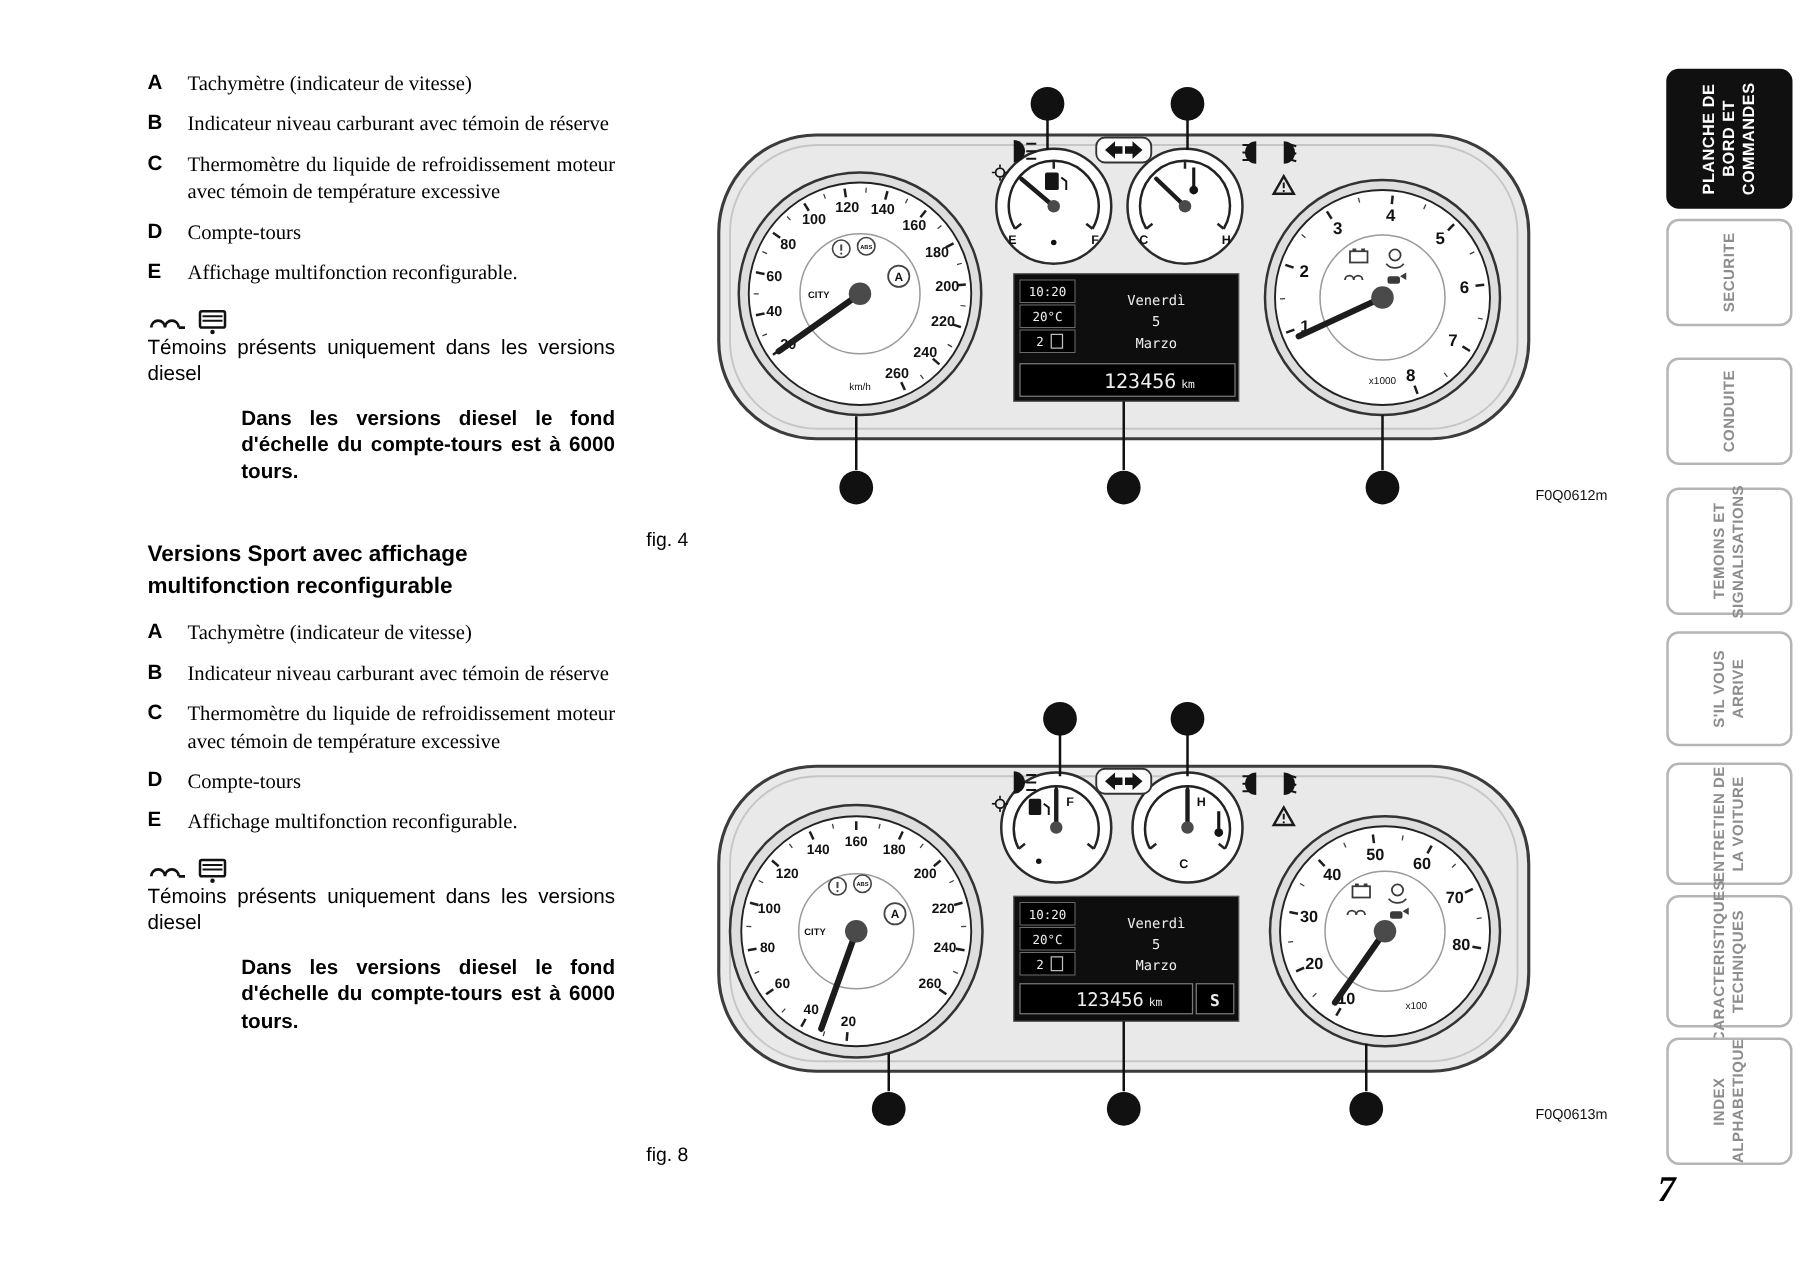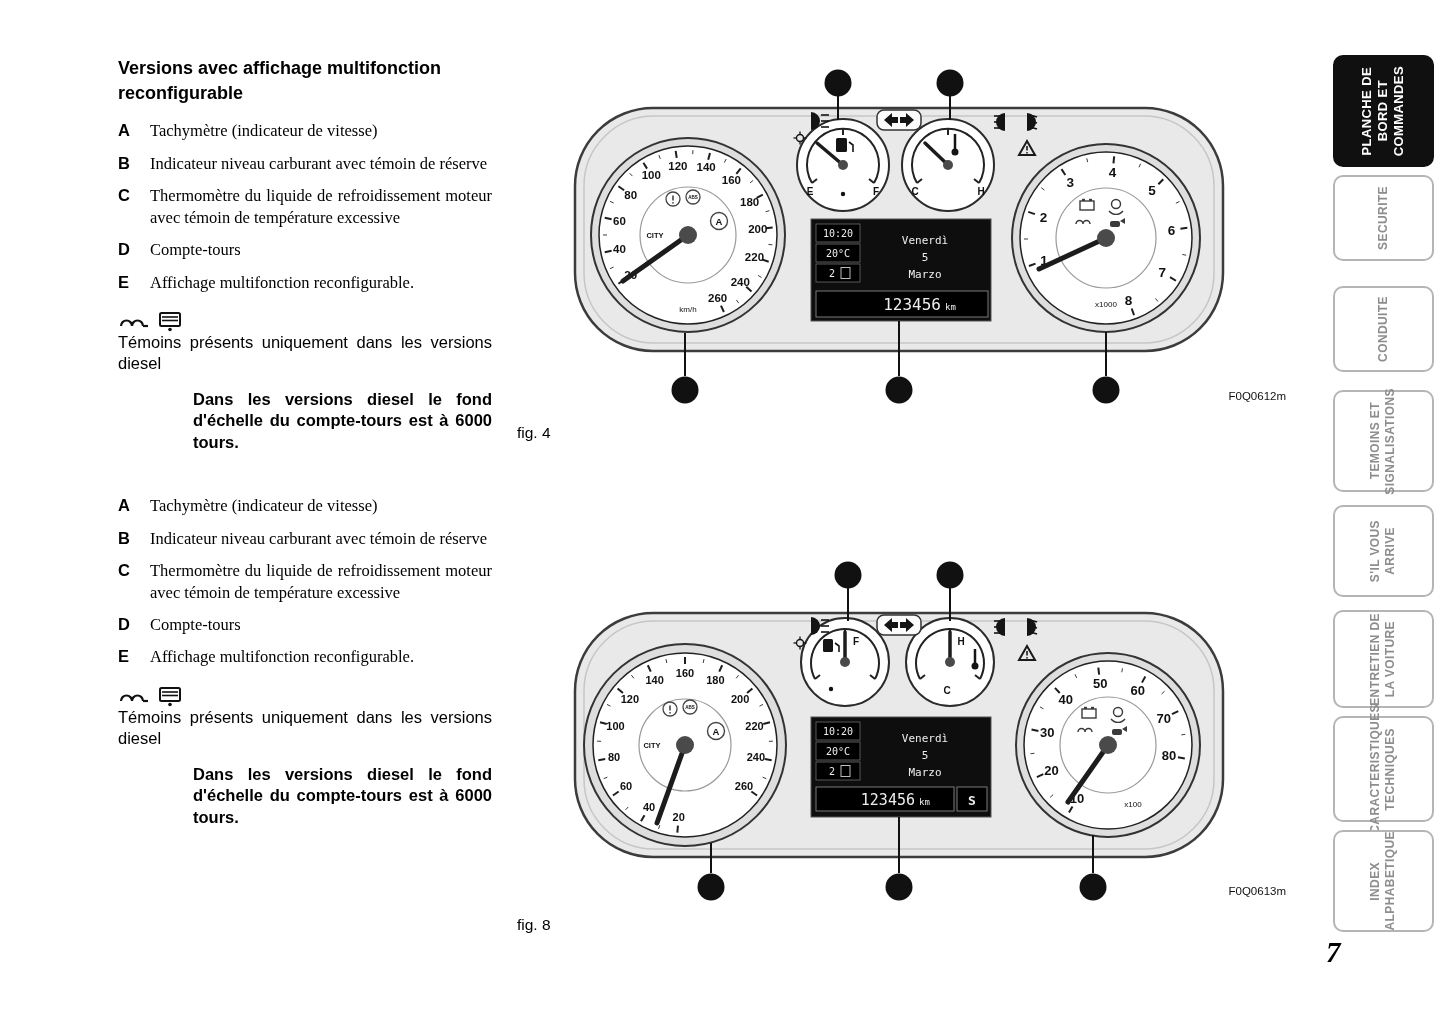--- a/index.html
+++ b/index.html
@@ -38,21 +38,20 @@
 
   .page-num{position:absolute;left:1326px;top:936px;font-family:"Liberation Serif",serif;
        font-style:italic;font-weight:bold;font-size:29px;}
 </style>
 </head>
 <body>
 
 <div class="left-col">
 
   <section>
-    <h2 class="sec-title">Versions avec affichage multifonction reconfigurable</h2>
 
     <div class="item">
       <span class="key">A</span>
       <span class="txt">Tachymètre (indicateur de vitesse)</span>
     </div>
     <div class="item">
       <span class="key">B</span>
       <span class="txt">Indicateur niveau carburant avec témoin de réserve</span>
     </div>
     <div class="item">
@@ -80,20 +79,21 @@
           <line x1="5" y1="10.5" x2="21" y2="10.5" stroke="#111" stroke-width="1.6"></line>
           <circle cx="13" cy="19.5" r="1.8" fill="#111"></circle>
         </svg>
       </span>
       <p class="note-body">Témoins présents uniquement dans les versions diesel</p>
     </div>
     <p class="note2">Dans les versions diesel le fond d'échelle du compte-tours est à 6000 tours.</p>
   </section>
 
   <section class="section2">
+    <h2 class="sec-title">Versions Sport avec affichage multifonction reconfigurable</h2>
 
     <div class="item">
       <span class="key">A</span>
       <span class="txt">Tachymètre (indicateur de vitesse)</span>
     </div>
     <div class="item">
       <span class="key">B</span>
       <span class="txt">Indicateur niveau carburant avec témoin de réserve</span>
     </div>
     <div class="item">

